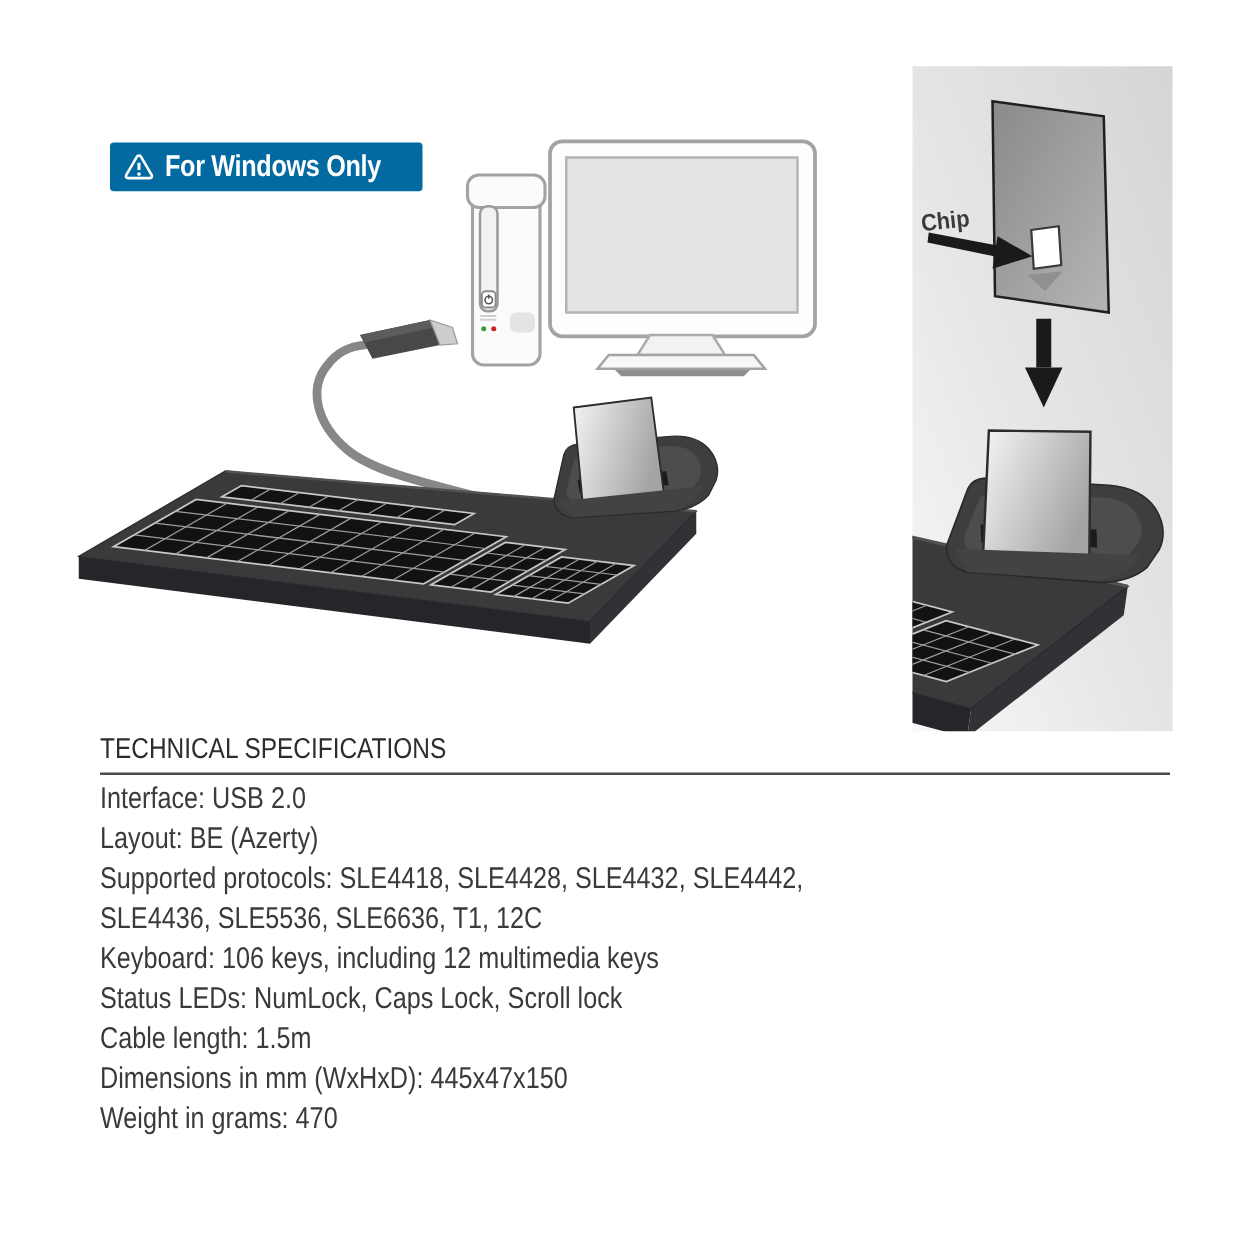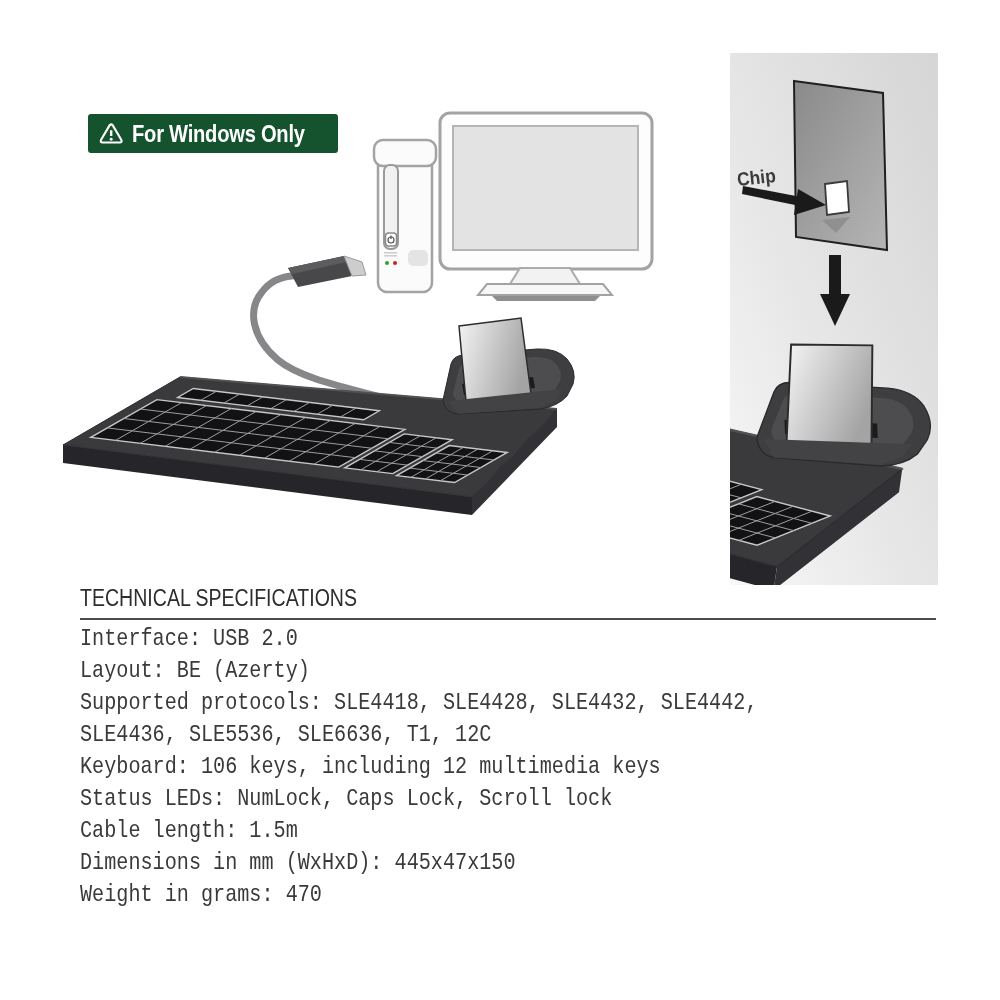--- a/index.html
+++ b/index.html
@@ -2,40 +2,40 @@
 <html><head>
 <meta charset="utf-8">
 <style>
   html,body{margin:0;padding:0;background:#ffffff;}
   body{width:1000px;height:1000px;position:relative;overflow:hidden;
        font-family:"Liberation Sans", sans-serif;}
   .stage{position:absolute;inset:0;}
 
   
   .banner{position:absolute;left:88px;top:114px;width:250px;height:39px;
-          background:#14532d;border-radius:3px;display:flex;align-items:center;
+          background:#0369a1;border-radius:3px;display:flex;align-items:center;
           padding-left:11px;box-sizing:border-box;gap:9px;}
   .banner-label{color:#ffffff;font-weight:bold;font-size:24px;
           transform:scaleX(.84);transform-origin:left center;white-space:nowrap;
           letter-spacing:-0.3px;}
 
   
   .scene{position:absolute;left:0;top:0;}
   .grid line,.grid rect{vector-effect:non-scaling-stroke;}
 
   
   .chip-label{position:absolute;left:737px;top:169px;font-size:19px;font-weight:bold;
           color:#3b3b3b;transform:rotate(-6deg) scaleX(.92);transform-origin:left center;}
 
   
   .specs{position:absolute;left:80px;top:585px;width:856px;}
   .specs-title{font-size:23px;line-height:26px;color:#2d2d2d;
           transform:scaleX(.85);transform-origin:left center;white-space:nowrap;}
   .specs-rule{border:none;border-top:2px solid #4c4c4c;margin:7px 0 0 0;width:100%;}
-  .spec-lines{margin-top:3px;font-family:Liberation Mono, monospace;}
+  .spec-lines{margin-top:3px;}
   .spec-line{font-size:24px;line-height:32px;color:#3a3a3a;
           transform:scaleX(.84);transform-origin:left center;white-space:nowrap;}
 </style>
 </head>
 <body>
 
 <div class="stage">
 
   <svg class="scene" width="1000" height="600" viewBox="0 0 1000 600" xmlns="http://www.w3.org/2000/svg" xmlns:xlink="http://www.w3.org/1999/xlink">
     <defs>

